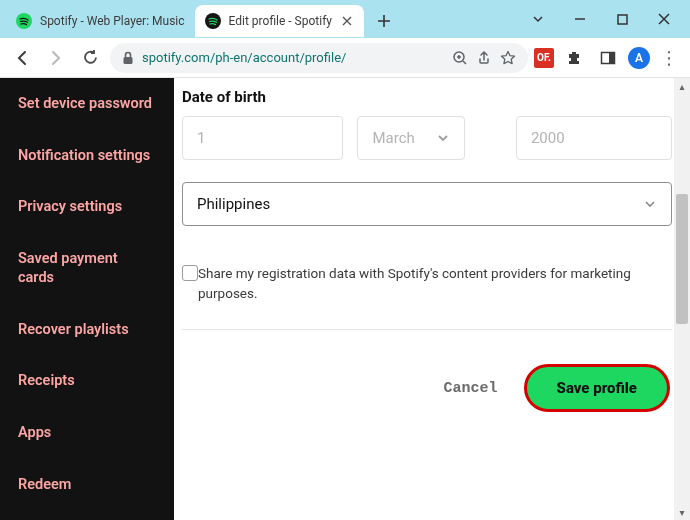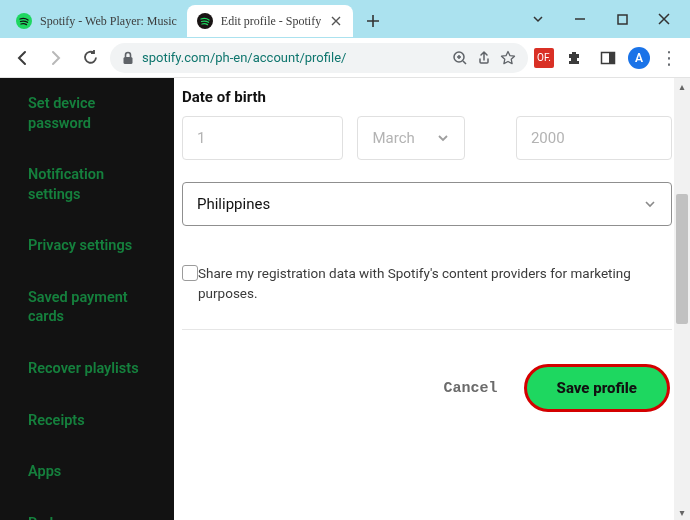--- a/index.html
+++ b/index.html
@@ -5,40 +5,40 @@
   * { box-sizing: border-box; margin: 0; padding: 0; font-family: -apple-system, BlinkMacSystemFont, "Segoe UI", Roboto, Arial, sans-serif; }
   body { width: 690px; height: 520px; overflow: hidden; background: #fff; }
 
   
   .titlebar { height: 38px; background: #abe2ef; display: flex; align-items: flex-start; }
   .tabs { display: flex; align-items: center; height: 38px; padding: 4px 0 0 6px; gap: 0; flex: 1; }
   .tab { display: flex; align-items: center; height: 32px; padding: 0 10px 0 10px; gap: 8px; font-size: 12px; color: #3c3c3c; border-radius: 8px 8px 0 0; max-width: 210px; }
   .tab.inactive { background: transparent; }
   .tab.active { background: #fff; }
   .tab .favicon { width: 16px; height: 16px; display: inline-flex; align-items: center; justify-content: center; }
-  .tab .title { white-space: nowrap; overflow: hidden; text-overflow: ellipsis; flex: 1; font-family: Liberation Serif, serif; }
+  .tab .title { white-space: nowrap; overflow: hidden; text-overflow: ellipsis; flex: 1; }
   .tab .close { width: 14px; height: 14px; display:inline-flex; align-items:center; justify-content:center; color:#555; }
   .newtab { width: 28px; height: 28px; display:flex; align-items:center; justify-content:center; color:#333; font-size:18px; margin-left:6px; }
   .win-controls { display:flex; align-items:center; gap: 18px; padding: 0 14px; height: 38px; color:#333; }
   .win-controls span { width: 24px; display:inline-flex; justify-content:center; }
 
   .toolbar { height: 40px; background: #fff; border-bottom: 1px solid #e3e3e3; display:flex; align-items:center; padding: 0 8px; gap: 6px; }
   .tbtn { width: 28px; height: 28px; display:inline-flex; align-items:center; justify-content:center; color:#4c4c4c; border-radius:50%; }
   .tbtn.disabled { color:#b8b8b8; }
   .omnibox { flex:1; height: 30px; background:#f1f3f4; border-radius: 15px; display:flex; align-items:center; padding: 0 12px; gap:8px; color:#5f6368; font-size:13px; }
   .omnibox .lock { color:#5f6368; }
   .omnibox .url { flex:1; color:#0f766e; white-space:nowrap; overflow:hidden; }
-  .ext-badge { width:20px; height:20px; background:#d93025; color:#fff; font-size:10px; font-weight:400; display:inline-flex; align-items:center; justify-content:center; border-radius:2px;}
+  .ext-badge { width:20px; height:20px; background:#d93025; color:#fff; font-size:10px; font-weight:700; display:inline-flex; align-items:center; justify-content:center; border-radius:2px;}
   .avatar { width:22px; height:22px; border-radius:50%; background:#1a73e8; color:#fff; font-size:12px; font-weight:600; display:inline-flex; align-items:center; justify-content:center; }
   .kebab { font-size:18px; color:#5f6368; padding: 0 4px; }
 
   
   .page { position: relative; height: calc(520px - 38px - 40px); display:flex; }
   .sidebar { width: 174px; background:#121212; color:#a0a0a0; overflow:hidden; }
-  .sidebar .item { padding: 16px 28px; font-size: 14.5px; font-weight: 600; line-height: 1.35; color:#15803d; cursor:pointer; }
+  .sidebar .item { padding: 16px 18px; font-size: 14.5px; font-weight: 600; line-height: 1.35; color:#fca5a5; cursor:pointer; }
   .main { flex:1; background:#fff; position:relative; overflow:hidden; padding: 8px 18px 0 8px; }
 
   .section-label { font-size: 15px; font-weight: 700; color:#111; margin: 2px 0 10px 0; }
   .dob-row { display:flex; gap:14px; margin-bottom: 22px; }
   .field { height: 44px; border:1px solid #e0e0e0; border-radius:4px; display:flex; align-items:center; padding: 0 14px; color:#b3b3b3; font-size:15px; background:#fff; }
   .field.day { width: 176px; }
   .field.month { width: 116px; justify-content:space-between; }
   .field.year { width: 170px; margin-left: 37px; }
   .chev { color:#9e9e9e; }
 

